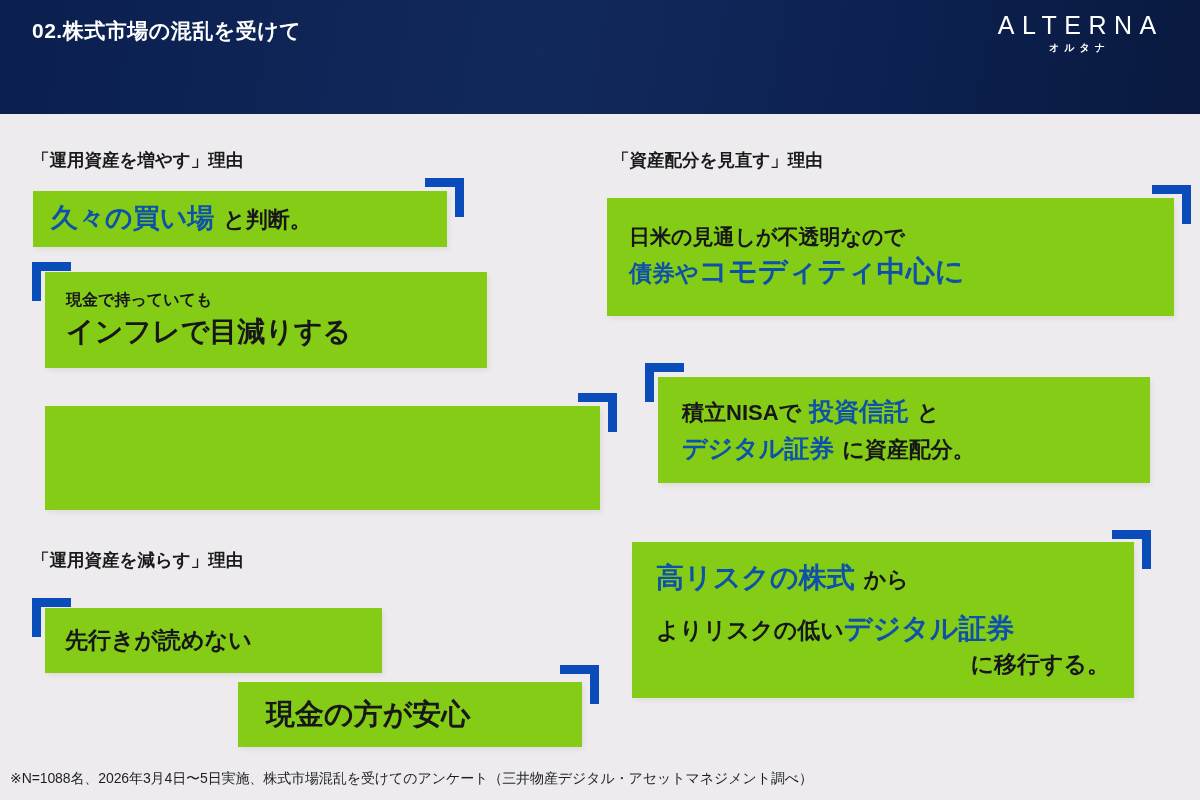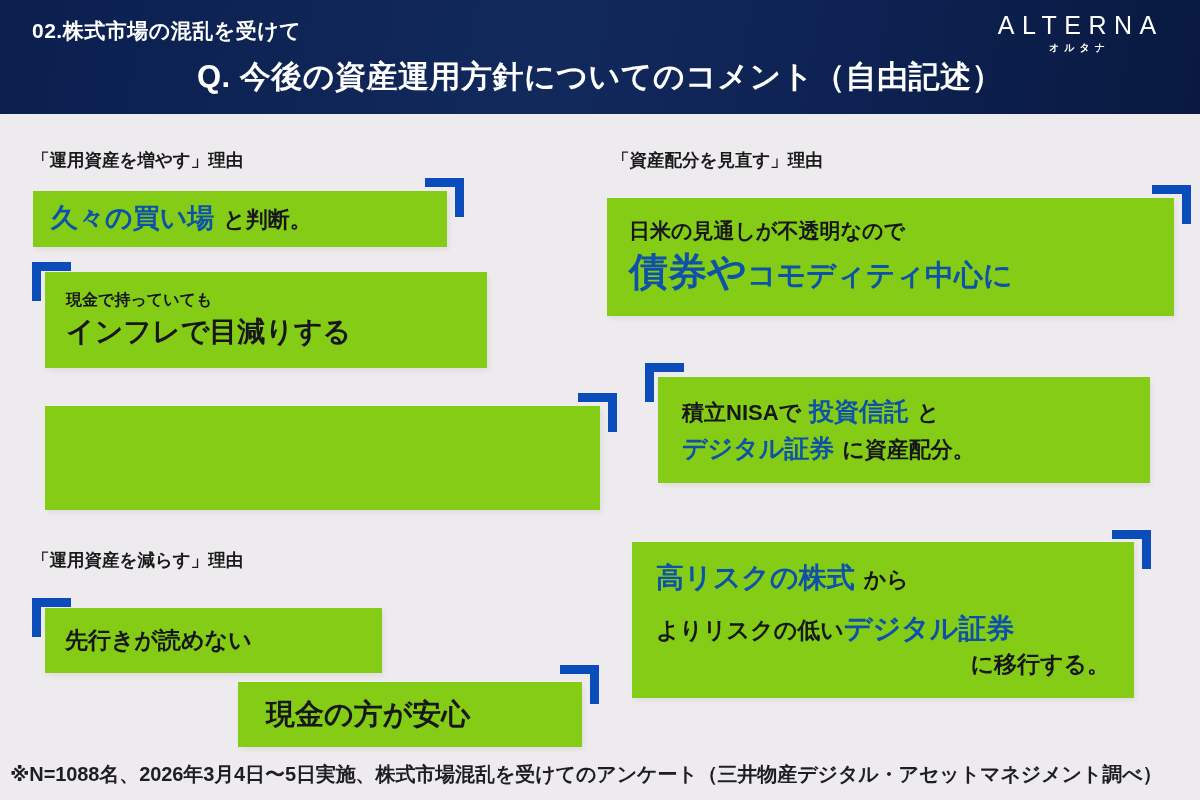--- a/index.html
+++ b/index.html
@@ -117,33 +117,32 @@
   .bracket.tl {
     border-top: 9px solid #0a4cba;
     border-left: 9px solid #0a4cba;
   }
 
   
   .footnote {
     position: absolute;
     left: 10px;
     bottom: 12px;
-    font-size: 20px;
+    font-size: 14px;
     color: #1e1e22;
-    font-weight: 700;
+    font-weight: 400;
     white-space: nowrap;
     letter-spacing: -0.1px;
   }
 </style>
 </head>
 <body>
 
 <div class="header">
   <div class="eyebrow">02.株式市場の混乱を受けて</div>
-  <div class="main-title">Q. 今後の資産運用方針についてのコメント（自由記述）</div>
   <div class="logo-wrap">
     <div class="logo-main">ALTERNA</div>
     <div class="logo-sub">オルタナ</div>
   </div>
 </div>
 
 <div class="sect-label" style="left:32px; top:148px;">「運用資産を増やす」理由</div>
 
 <div class="bracket tr" style="left:425px; top:178px;"></div>
 <div class="card" style="left:33px; top:191px; width:414px; height:56px; padding:0 18px;">
@@ -174,21 +173,21 @@
 <div class="card" style="left:238px; top:682px; width:344px; height:65px; padding:0 28px;">
   <div class="line bigblue" style="font-size:29px;">現金の方が安心</div>
 </div>
 
 <div class="sect-label" style="left:612px; top:148px;">「資産配分を見直す」理由</div>
 
 <div class="bracket tr" style="left:1152px; top:185px;"></div>
 <div class="card" style="left:607px; top:198px; width:567px; height:118px; padding:0 22px;">
   <div class="line blk" style="font-size:21px;">日米の見通しが不透明なので</div>
   <div class="line" style="font-size:0; margin-top:3px;">
-    <span class="bigblue" style="font-size:39px;">債券や</span><span class="bigblue" style="font-size:29px;">コモディティ中心に</span>
+    <span class="bigblue" style="font-size:23px;">債券や</span><span class="bigblue" style="font-size:29px;">コモディティ中心に</span>
   </div>
 </div>
 
 <div class="bracket tl" style="left:645px; top:363px;"></div>
 <div class="card" style="left:658px; top:377px; width:492px; height:106px; padding:0 24px;">
   <div class="line" style="font-size:0;">
     <span class="blk" style="font-size:22px;">積立NISAで</span>
     <span class="bigblue" style="font-size:25px; margin-left:8px;">投資信託</span>
     <span class="blk" style="font-size:22px; margin-left:8px;">と</span>
   </div>

